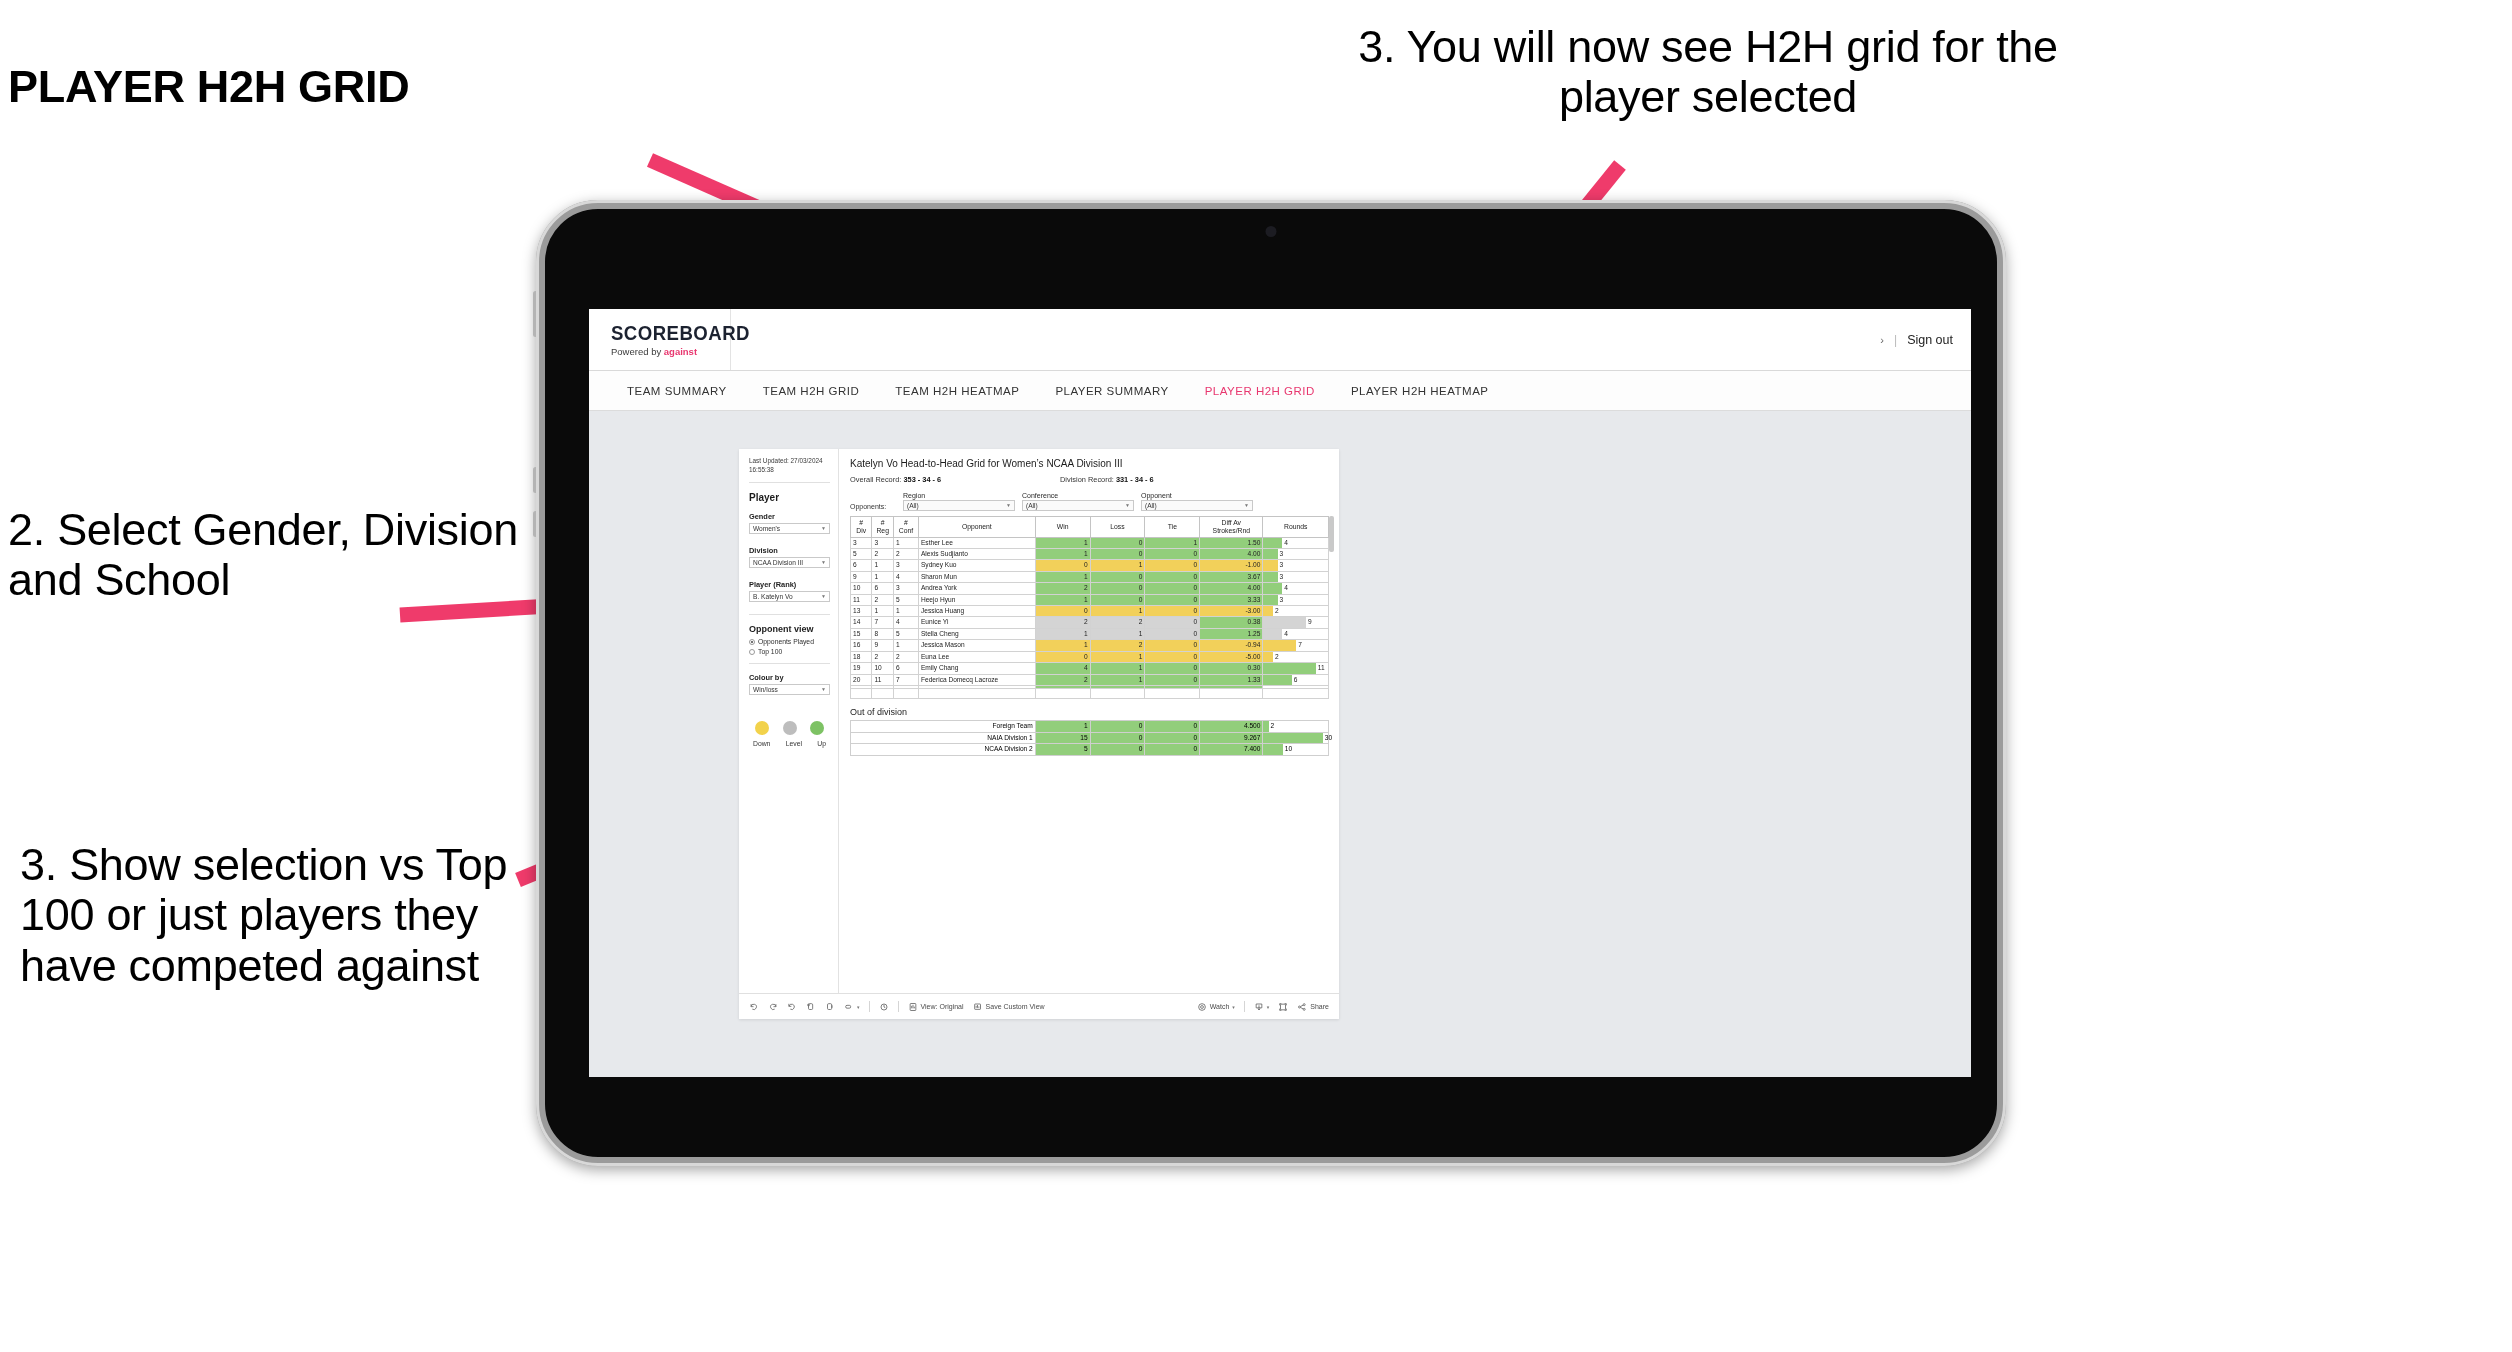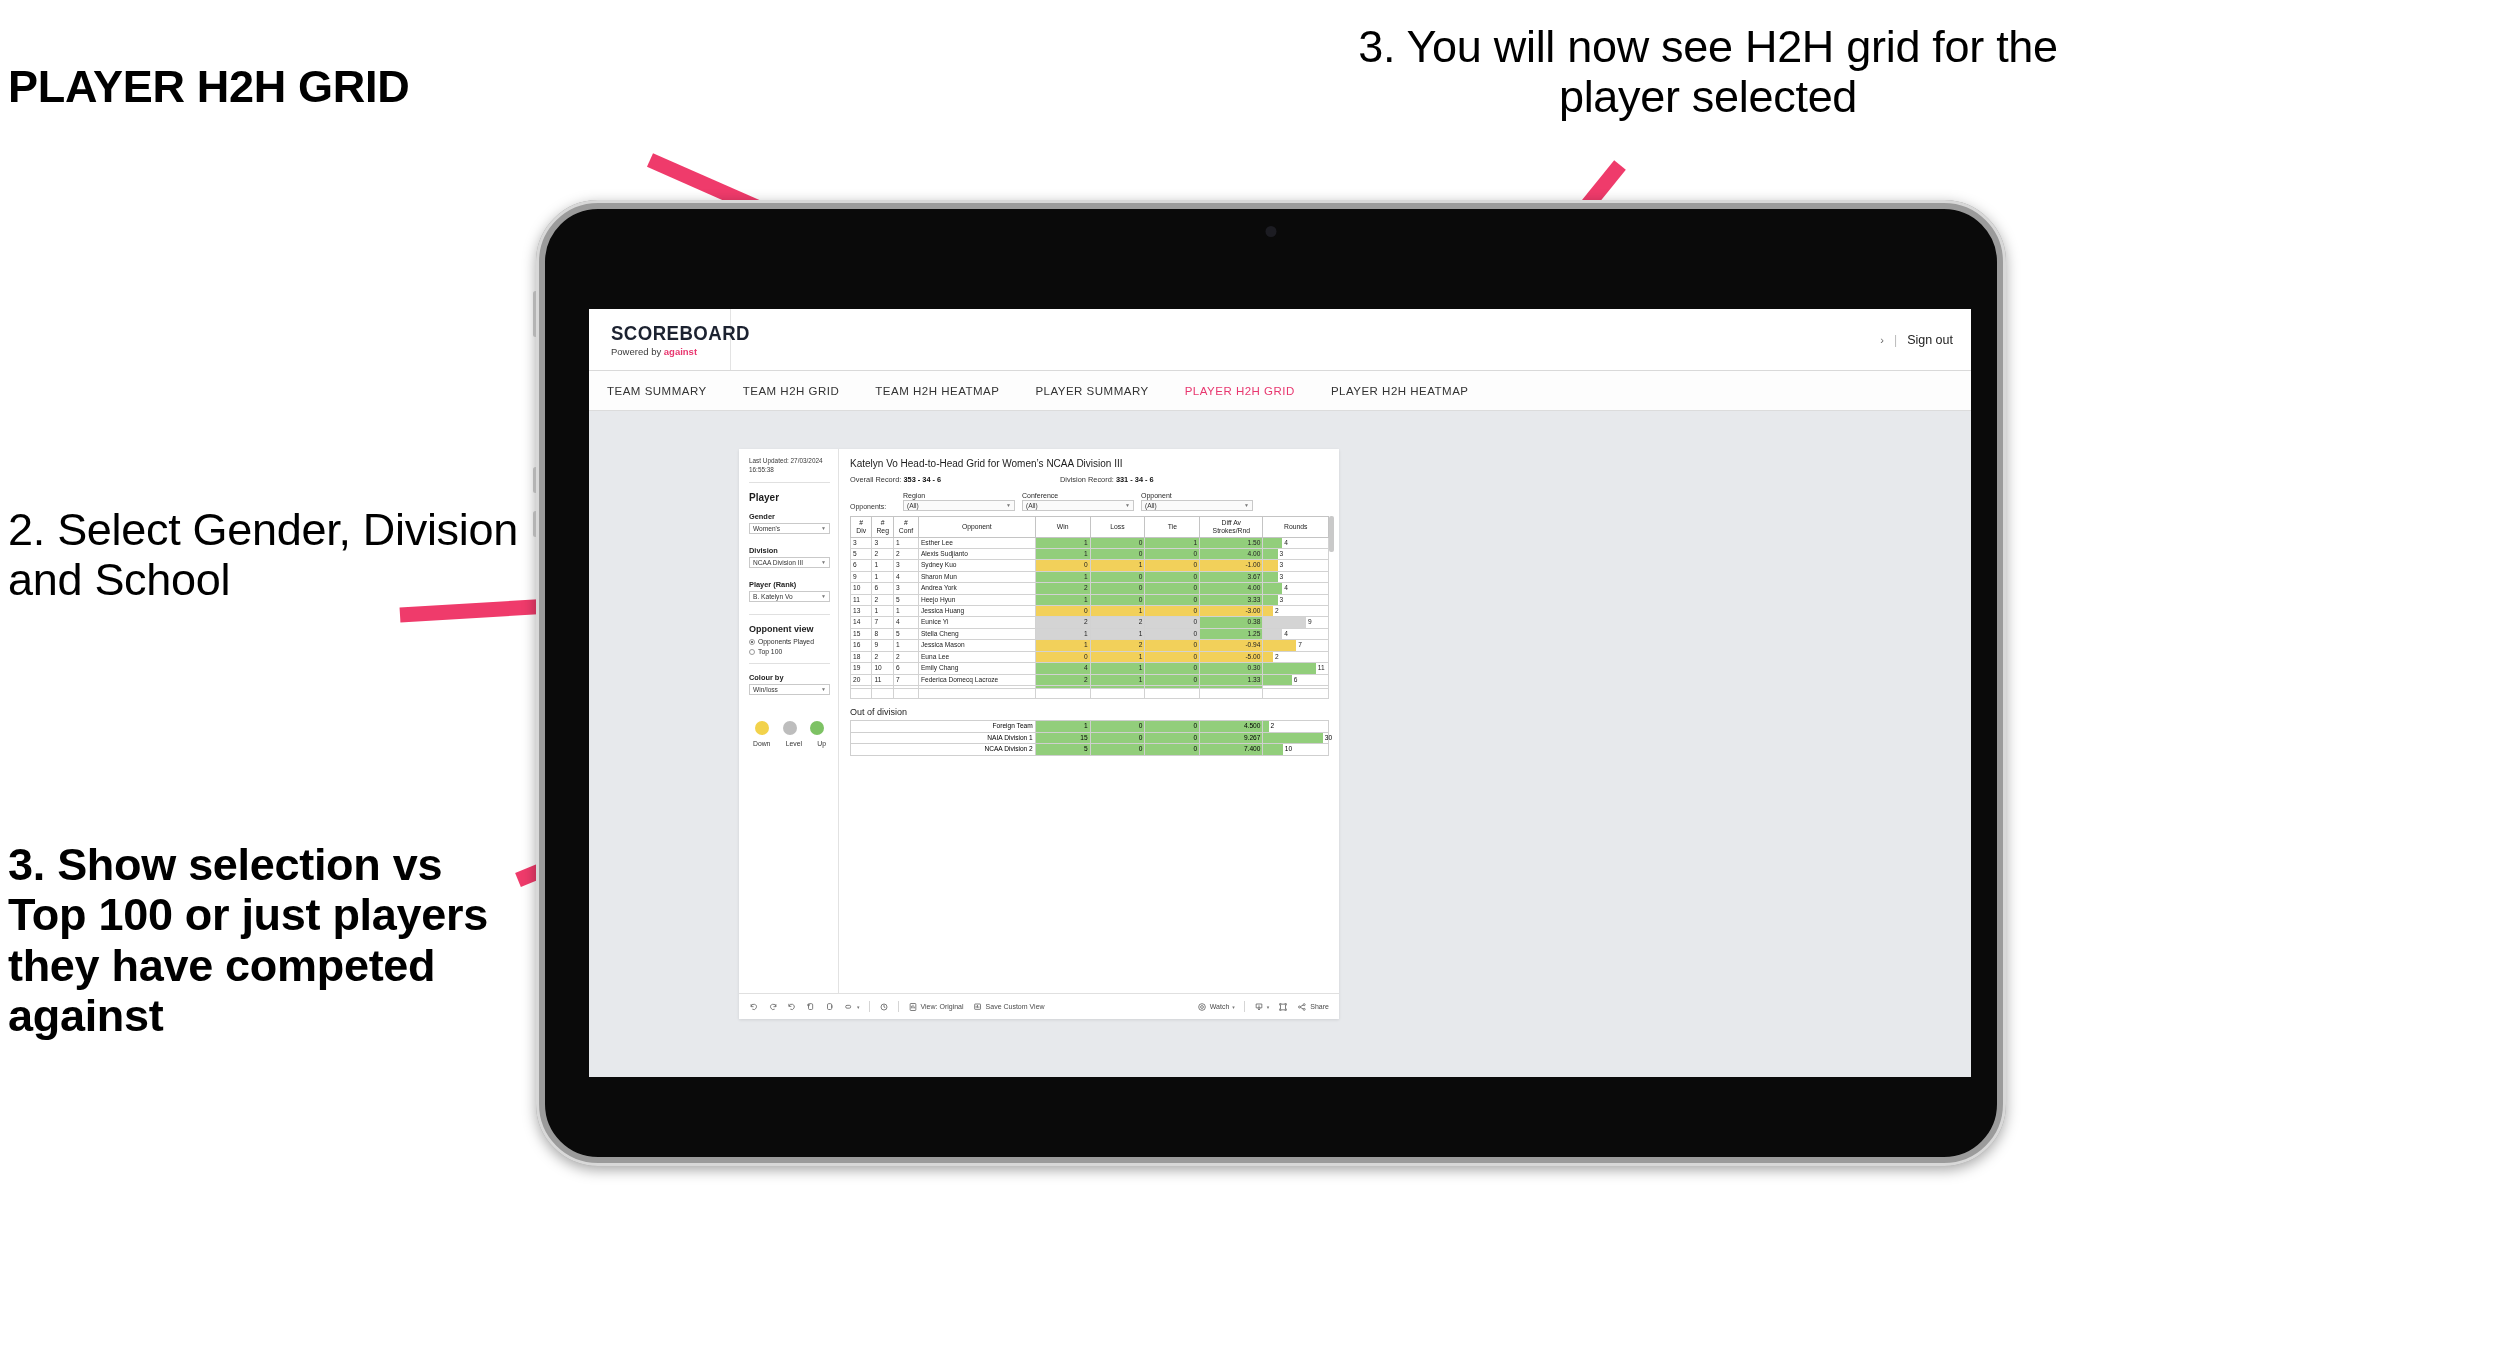--- a/index.html
+++ b/index.html
@@ -17,21 +17,21 @@
     position:absolute;
     color:#000;
     font-family:"Liberation Sans", sans-serif;
     font-size:45px;
     line-height:1.12;
     letter-spacing:-0.3px;
   }
   .anno-1 { left:8px;  top:12px;  width:740px; }
   .anno-1 .bold { font-weight:bold; display:block; }
   .anno-2 { left:8px;  top:505px; width:520px; }
-  .anno-3 { left:8px;  top:840px; width:520px;font-weight:bold; }
+  .anno-3 { left:20px;  top:840px; width:520px; }
   .anno-4 { left:1308px; top:22px; width:800px;text-align:center; }
 
   svg.arrows { position:absolute; left:0; top:0; width:2512px; height:1352px; pointer-events:none; }
 
   
   .device {
     position:absolute;
     left:536px; top:200px;
     width:1470px; height:966px;
     background:#0a0a0a;
@@ -113,20 +113,21 @@
   .header-right .chev { color:#666; font-size:11px; }
   .header-right .sep { color:#bbb; }
   .header-right .signout { font-size:12.5px; color:#222; }
 
   
   .subnav {
     height:40px;
     background:#fdfdfd;
     border-bottom:1px solid #dcdcdc;
     display:flex; align-items:center;
+    padding-left:20px;
     gap:0;
   }
   .subnav a {
     font-size:11.5px;
     letter-spacing:0.5px;
     color:#333;
     text-decoration:none;
     padding:0 18px;
     white-space:nowrap;
   }

